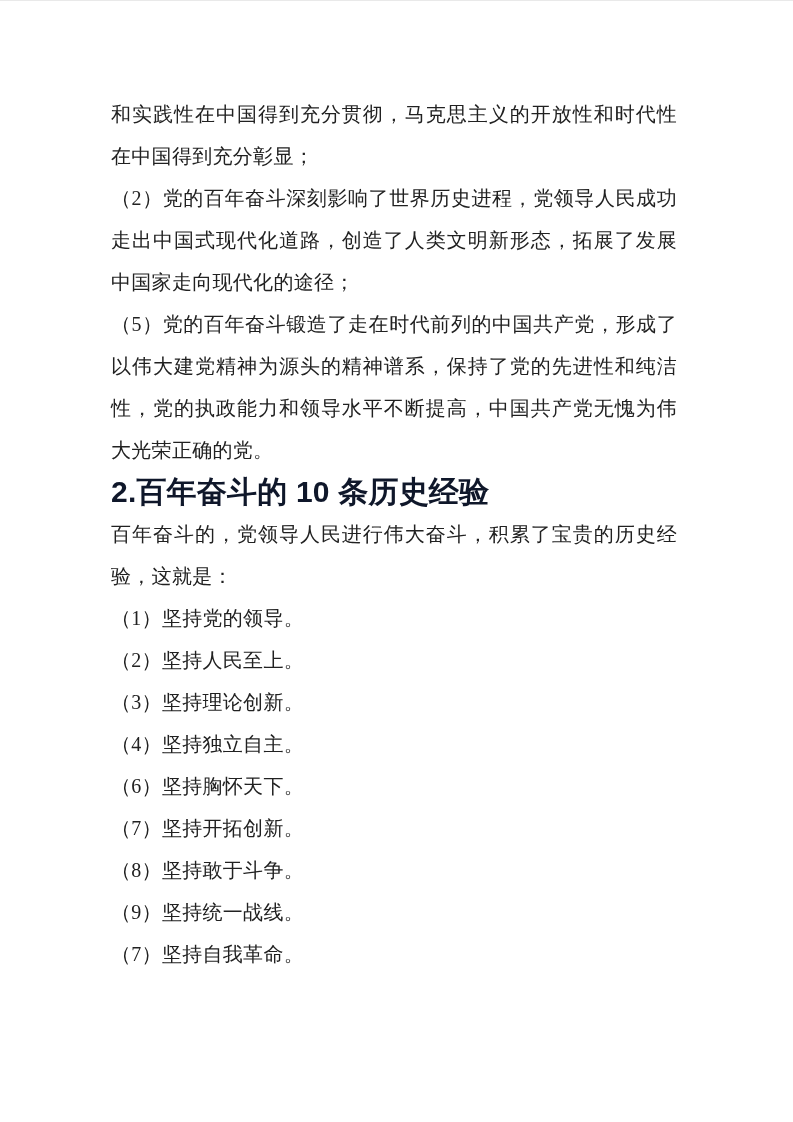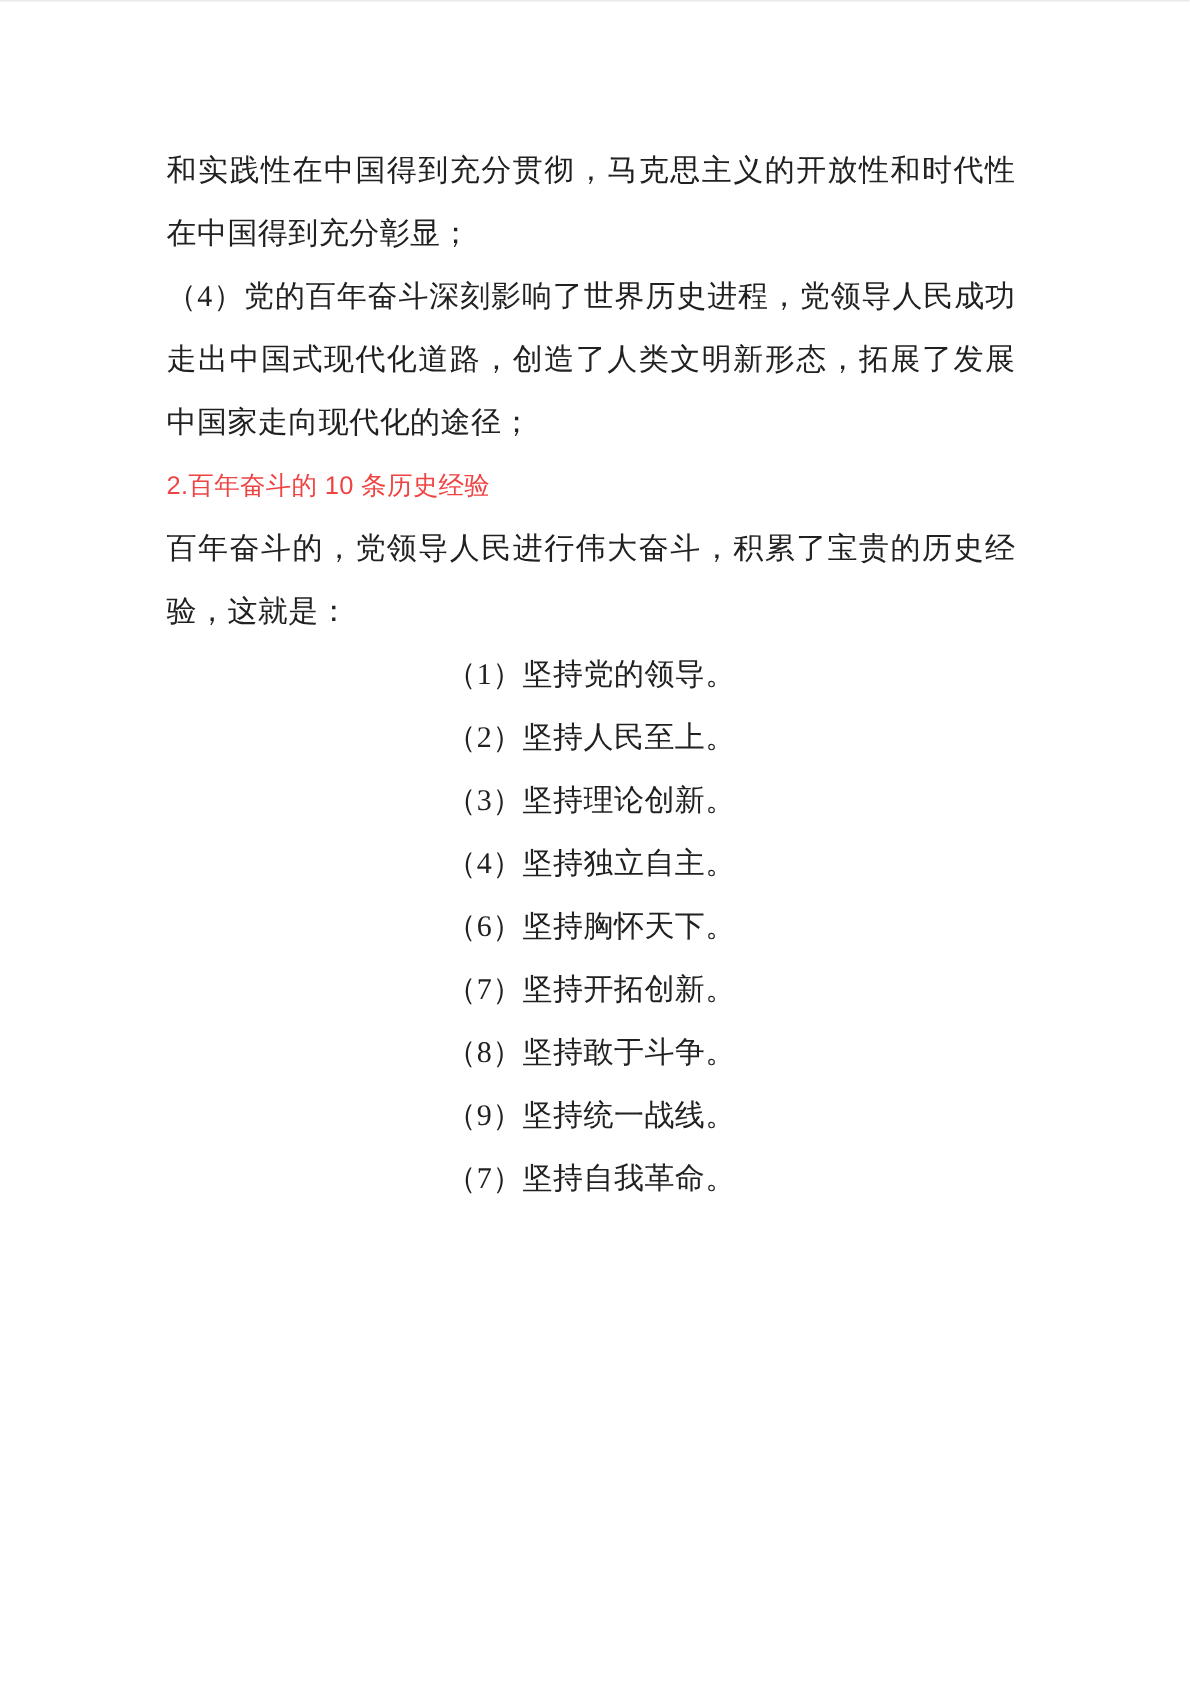--- a/index.html
+++ b/index.html
@@ -35,39 +35,40 @@
     margin: 0;
     font-size: 20px;
     line-height: 42px;
     text-align: justify;
     text-justify: inter-ideograph;
     letter-spacing: 0.3px;
     color: #212121;
   }
   .para.heading {
     font-family: "Liberation Sans", "DejaVu Sans", sans-serif;
-    font-weight: 400;
-    font-size: 17px;
+    font-weight: 700;
+    font-size: 30px;
     line-height: 42px;
     text-align: left;
     letter-spacing: 0.2px;
-    color: #ef4444;
+    color: #0f172a;
   }
   .para.list-item {
-    text-align: center;
+    text-align: left;
   }
 </style>
 </head>
 <body>
 
 <div class="page">
   <div class="page-top-edge"></div>
   <div class="content">
       <p class="para body">和实践性在中国得到充分贯彻，马克思主义的开放性和时代性在中国得到充分彰显；</p>
-      <p class="para body">（4）党的百年奋斗深刻影响了世界历史进程，党领导人民成功走出中国式现代化道路，创造了人类文明新形态，拓展了发展中国家走向现代化的途径；</p>
+      <p class="para body">（2）党的百年奋斗深刻影响了世界历史进程，党领导人民成功走出中国式现代化道路，创造了人类文明新形态，拓展了发展中国家走向现代化的途径；</p>
+      <p class="para body">（5）党的百年奋斗锻造了走在时代前列的中国共产党，形成了以伟大建党精神为源头的精神谱系，保持了党的先进性和纯洁性，党的执政能力和领导水平不断提高，中国共产党无愧为伟大光荣正确的党。</p>
       <p class="para heading">2.百年奋斗的 10 条历史经验</p>
       <p class="para body">百年奋斗的，党领导人民进行伟大奋斗，积累了宝贵的历史经验，这就是：</p>
       <p class="para list-item">（1）坚持党的领导。</p>
       <p class="para list-item">（2）坚持人民至上。</p>
       <p class="para list-item">（3）坚持理论创新。</p>
       <p class="para list-item">（4）坚持独立自主。</p>
       <p class="para list-item">（6）坚持胸怀天下。</p>
       <p class="para list-item">（7）坚持开拓创新。</p>
       <p class="para list-item">（8）坚持敢于斗争。</p>
       <p class="para list-item">（9）坚持统一战线。</p>

